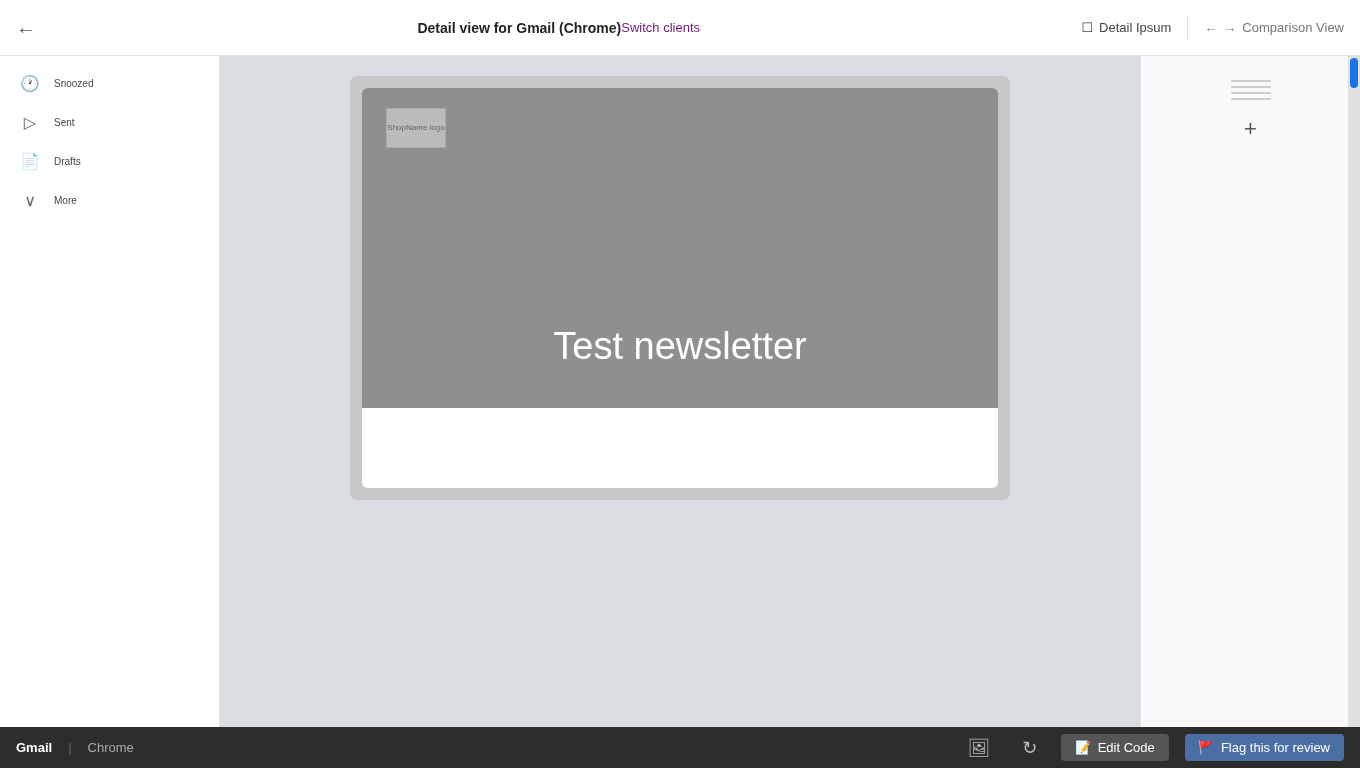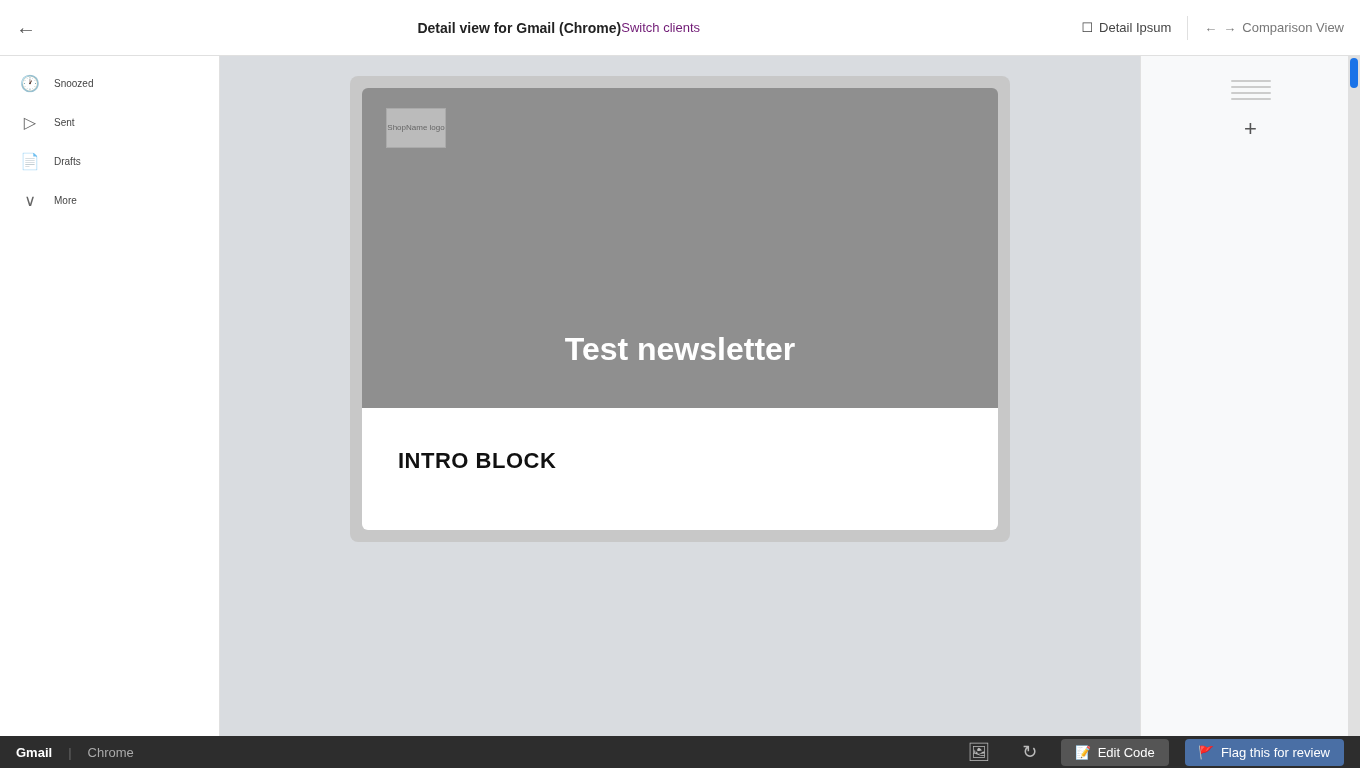--- a/index.html
+++ b/index.html
@@ -55,21 +55,21 @@
       padding: 20px 24px 60px 24px; position: relative; min-height: 320px;
       display: flex; flex-direction: column;
     }
     .shop-logo {
       width: 60px; height: 40px; background: #bbb; border: 1px solid #aaa;
       display: flex; align-items: center; justify-content: center;
       font-size: 8px; color: #666; text-align: center; line-height: 1.2;
     }
     .email-hero-title {
       position: absolute; bottom: 40px; left: 0; right: 0;
-      text-align: center; font-size: 32px; font-weight: 700; color: #fff;
+      text-align: center; font-size: 38px; font-weight: 400; color: #fff;
     }
     .email-body-block {
       background: #fff; border-radius: 0 0 6px 6px; padding: 40px 36px;
     }
     .intro-block-title { font-size: 22px; font-weight: 800; color: #111; margin-bottom: 16px; letter-spacing: 0.5px; }
     .intro-text { font-size: 15px; color: #333; line-height: 1.7; }
     .intro-text strong { font-weight: 700; }
 
     
     .right-panel {
@@ -78,21 +78,21 @@
       flex-shrink: 0; position: relative;
     }
     .right-panel-scroll { position: absolute; right: 0; top: 0; bottom: 0; width: 12px; display: flex; flex-direction: column; align-items: center; background: #e0e0e0; }
     .scroll-thumb { width: 8px; height: 30px; background: #1a73e8; border-radius: 4px; margin-top: 2px; }
     .right-panel-lines { width: 40px; display: flex; flex-direction: column; gap: 4px; margin-top: 8px; }
     .right-panel-line { height: 2px; background: #ccc; border-radius: 1px; }
     .right-panel-add { font-size: 22px; color: #555; cursor: pointer; margin-top: 16px; background: none; border: none; }
 
     
     .bottom-bar {
-      height: 32px; background: #2d2d2d; display: flex; align-items: center;
+      height: 41px; background: #2d2d2d; display: flex; align-items: center;
       padding: 0 16px; gap: 16px; flex-shrink: 0;
     }
     .bottom-client-label { color: #fff; font-size: 13px; font-weight: 600; }
     .bottom-divider { color: #666; font-size: 13px; }
     .bottom-client-type { color: #aaa; font-size: 13px; }
     .bottom-spacer { flex: 1; }
     .bottom-icon-btn { background: none; border: none; cursor: pointer; color: #bbb; font-size: 18px; padding: 4px 8px; }
     .edit-code-btn {
       display: flex; align-items: center; gap: 6px;
       background: #555; color: #fff; border: none; border-radius: 4px;
@@ -161,21 +161,20 @@
       <div class="email-outer">
 
         <div class="email-header-block">
           <div class="shop-logo">
             <span>ShopName logo</span>
           </div>
           <div class="email-hero-title">Test newsletter</div>
         </div>
 
         <div class="email-body-block">
-          <div class="intro-block-title">INTRO BLOCK</div>
         </div>
       </div>
     </div>
 
     <div class="right-panel">
       <div class="right-panel-scroll">
         <div class="scroll-thumb"></div>
       </div>
       <div class="right-panel-lines">
         <div class="right-panel-line"></div>

